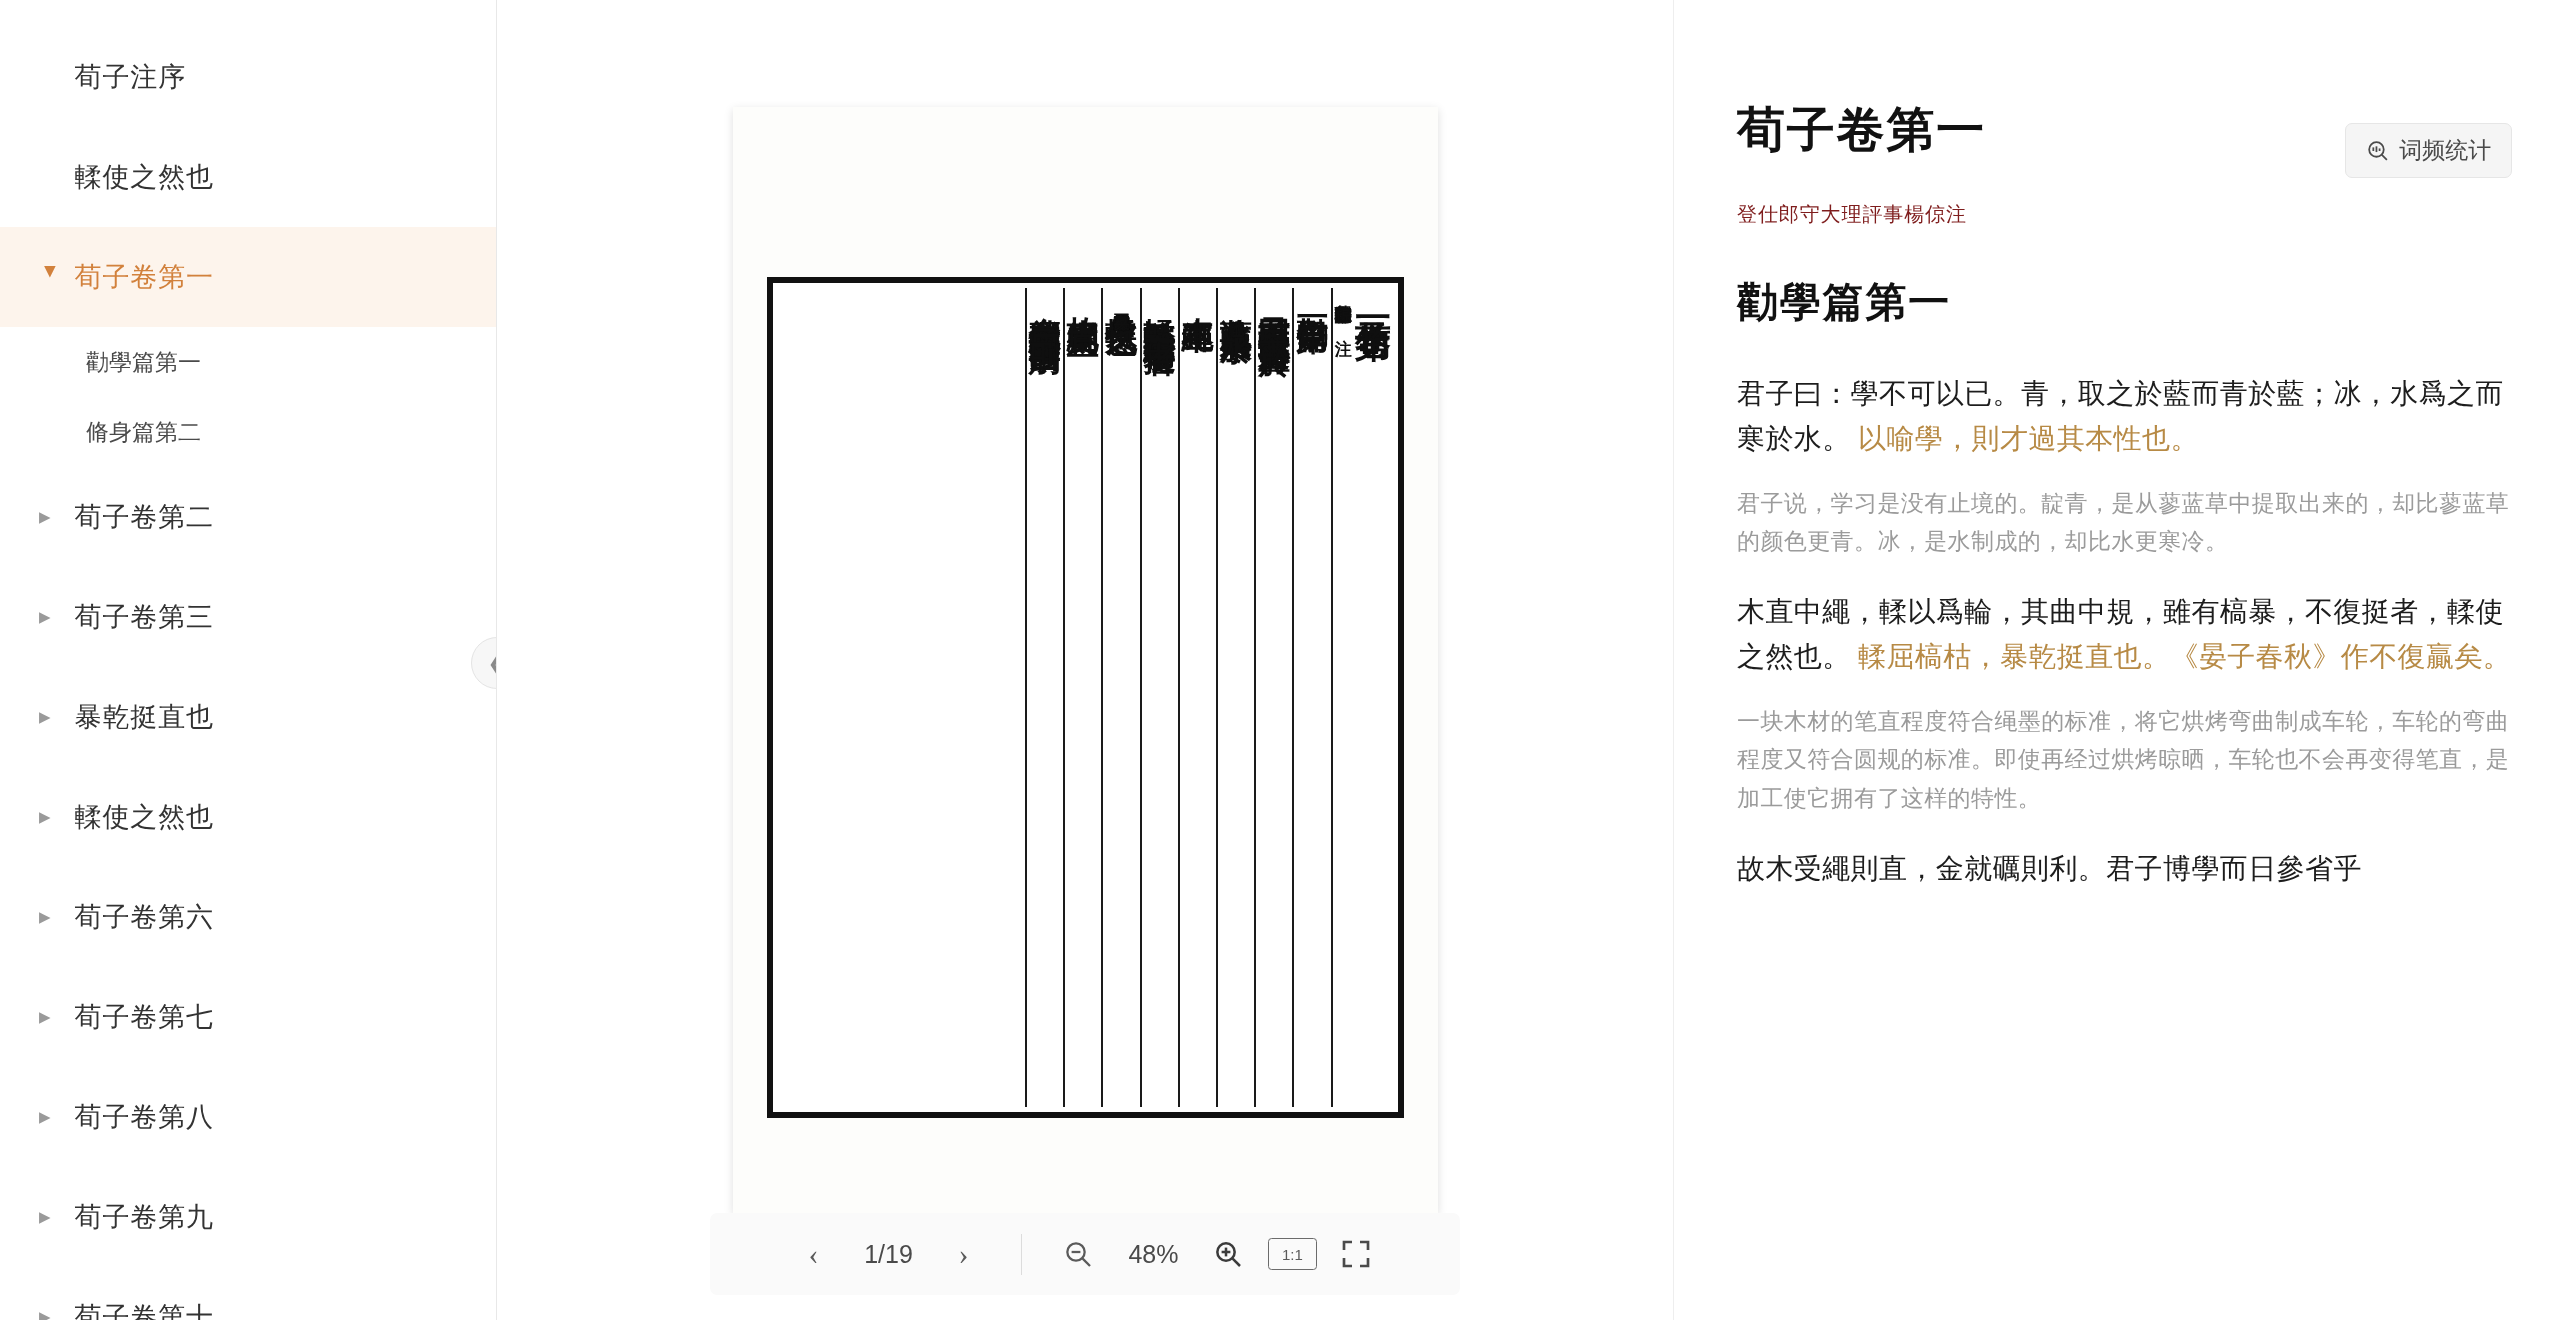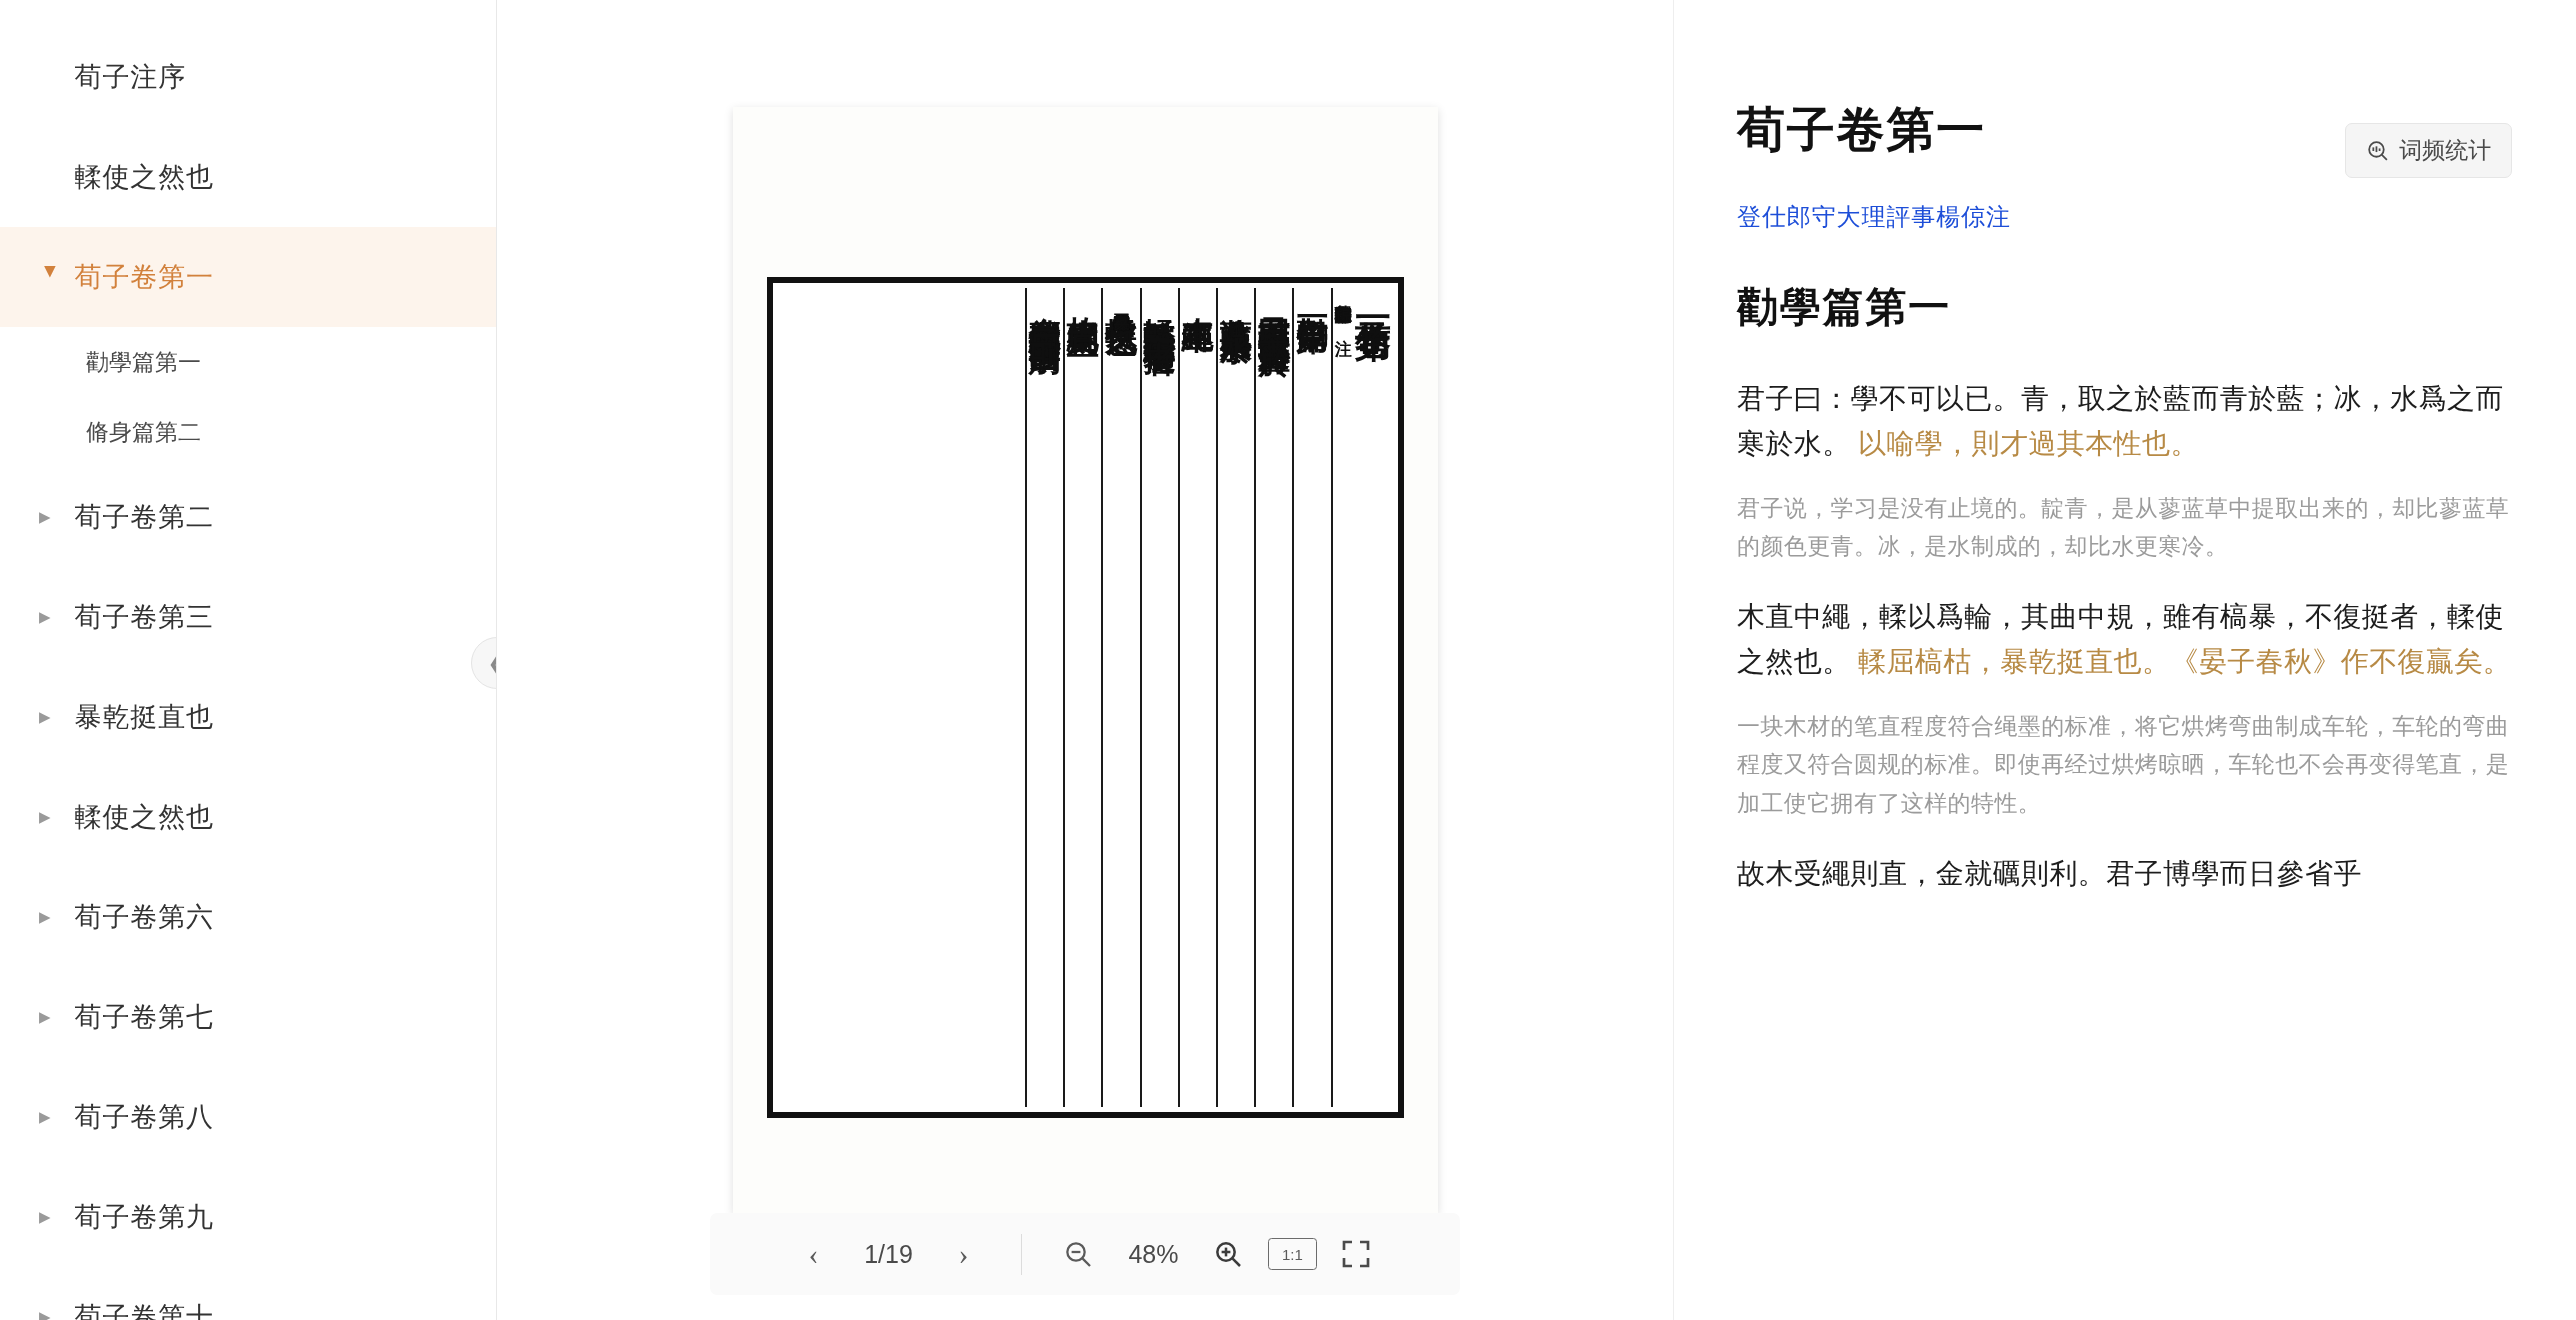--- a/index.html
+++ b/index.html
@@ -211,22 +211,22 @@
     cursor: pointer;
   }
   #doc-title {
     font-size: 48px;
     font-weight: 700;
     color: #111;
     letter-spacing: 1.8px;
     margin: 0 0 39px 0;
   }
   #doc-byline {
-    font-size: 24px;
-    color: #1d4ed8;
+    font-size: 20px;
+    color: #7f1d1d;
     margin-bottom: 47px;
     letter-spacing: 0.9px;
   }
   #chapter-title {
     font-size: 41px;
     font-weight: 700;
     color: #111;
     letter-spacing: 1.8px;
     margin: 0 0 41px 0;
   }

